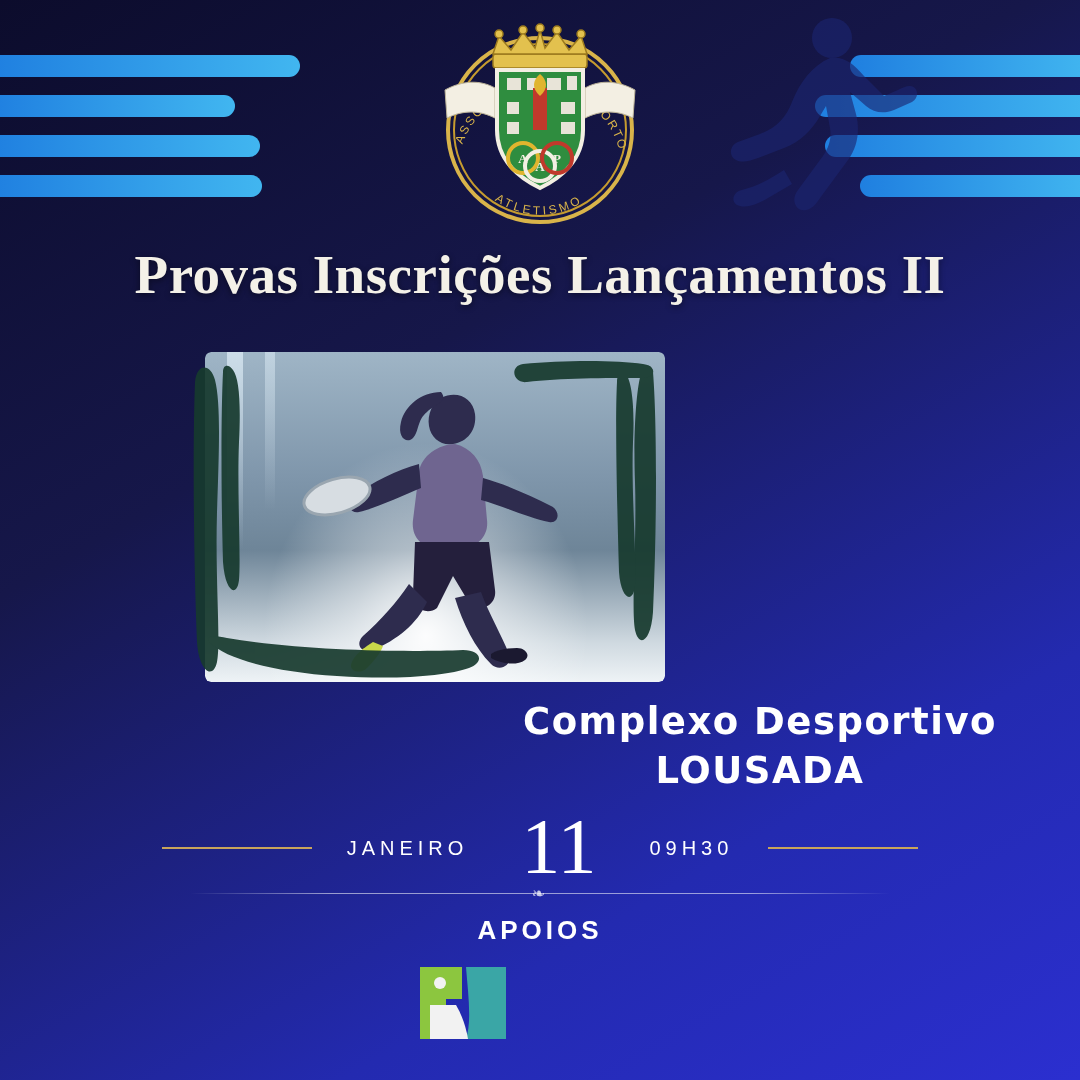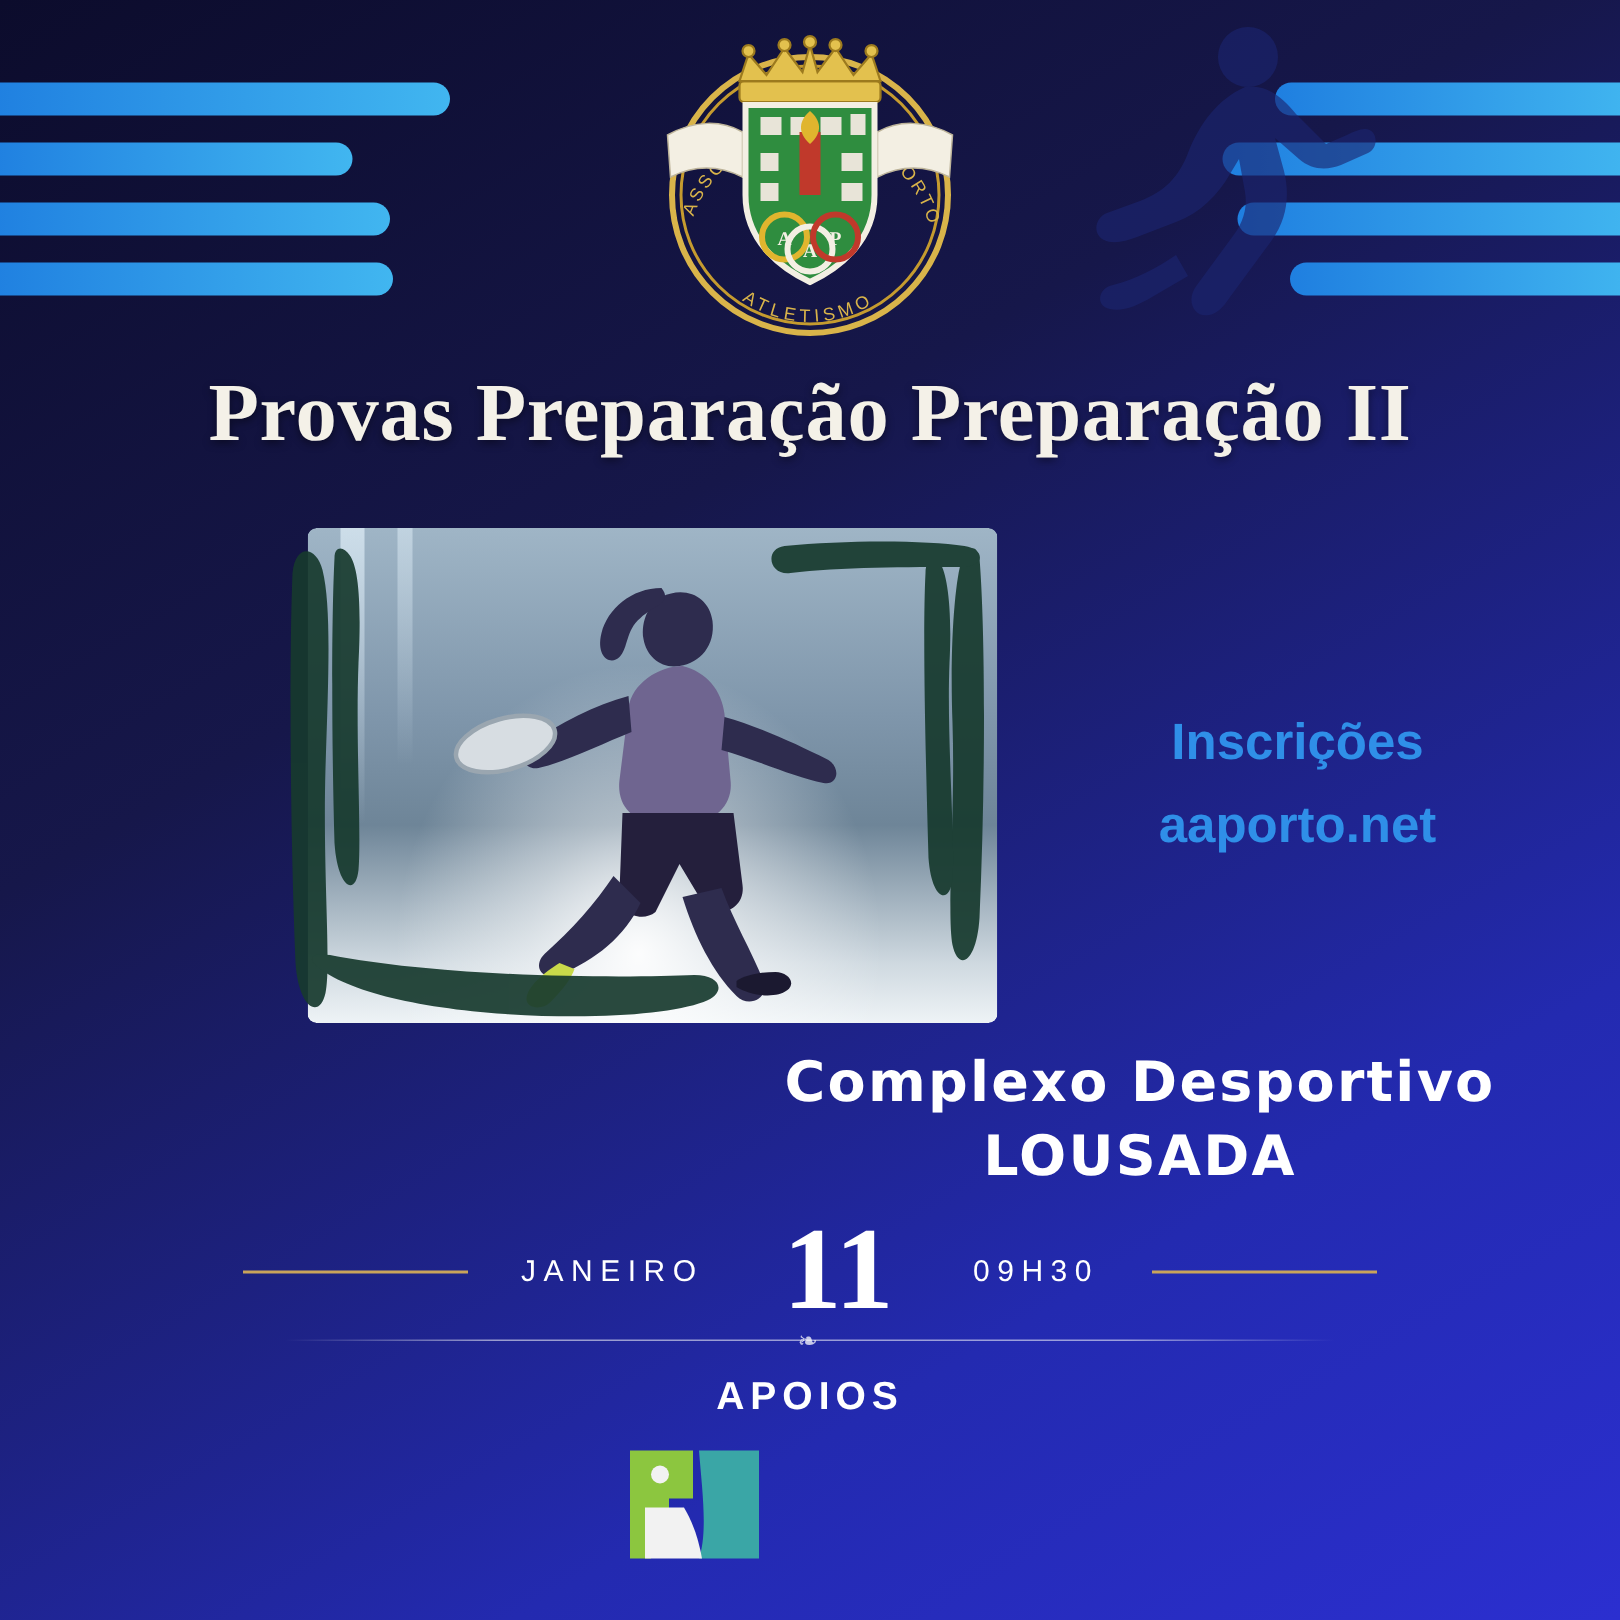--- a/index.html
+++ b/index.html
@@ -165,21 +165,21 @@
     font-size: 20px;
     letter-spacing: 5px;
     font-weight: 500;
     padding: 0 20px;
     white-space: nowrap;
   }
   .ds-day {
     color: #ffffff;
     font-family: "Liberation Serif", serif;
     font-size: 78px;
-    font-weight: 700;
+    font-weight: 400;
     line-height: 1;
     padding: 0 18px;
     position: relative;
     top: -2px;
   }
 
   
   .divider {
     position: absolute;
     top: 893px;
@@ -302,21 +302,21 @@
     <g fill="none" stroke-width="4">
       <circle cx="108" cy="140" r="15" stroke="#e0b52e"></circle>
       <circle cx="125" cy="148" r="15" stroke="#f3efe3"></circle>
       <circle cx="142" cy="140" r="15" stroke="#c0392b"></circle>
     </g>
     <text x="108" y="145" text-anchor="middle" font-size="13" font-weight="bold" fill="#f3efe3" font-family="Liberation Serif, serif">A</text>
     <text x="125" y="153" text-anchor="middle" font-size="13" font-weight="bold" fill="#f3efe3" font-family="Liberation Serif, serif">A</text>
     <text x="142" y="145" text-anchor="middle" font-size="13" font-weight="bold" fill="#f3efe3" font-family="Liberation Serif, serif">P</text>
   </svg>
 
-  <div class="title">Provas Preparação Preparação II</div>
+  <div class="title">Provas Inscrições Lançamentos II</div>
 
   <div class="photo-wrap">
     <div class="photo">
       <div class="beam"></div>
       <div class="beam2"></div>
       <svg class="athlete" viewBox="0 0 460 330">
         <g fill="#2e2c4e">
 
           <path d="M236 46 C252 38 268 46 270 62 C272 78 262 90 248 92 C236 94 226 86 224 74 C222 62 228 50 236 46 Z"></path>
           <path d="M236 40 C216 40 200 54 196 70 C192 86 202 92 208 86 C214 80 212 68 222 60 C230 52 244 50 236 40 Z"></path>
@@ -343,24 +343,20 @@
         <path d="M8 40 C6 90 6 200 10 300 C12 330 26 338 30 320 C34 300 28 240 30 170 C32 110 34 62 28 38 C24 22 10 20 8 40 Z"></path>
         <path d="M36 30 C34 70 34 150 36 220 C38 250 50 256 52 238 C54 214 50 150 52 100 C54 60 52 36 46 28 C42 22 36 22 36 30 Z"></path>
         <path d="M22 300 C40 318 90 330 150 334 C210 338 260 334 282 326 C298 320 294 308 276 308 C230 310 120 310 40 296 C26 293 18 294 22 300 Z"></path>
         <path d="M466 30 C470 80 470 180 466 270 C464 300 452 306 448 288 C444 266 450 200 448 140 C446 86 450 44 454 32 C458 22 464 20 466 30 Z"></path>
         <path d="M430 40 C428 80 430 160 432 230 C434 258 446 262 448 244 C450 220 444 150 446 100 C448 62 444 40 440 34 C436 28 430 30 430 40 Z"></path>
         <path d="M336 22 C376 18 430 18 456 22 C470 24 470 36 454 36 C420 36 372 36 340 40 C326 42 322 24 336 22 Z"></path>
       </g>
     </svg>
   </div>
 
-  <div class="inscricoes">
-    <div>Inscrições</div>
-    <div class="site">aaporto.net</div>
-  </div>
 
   <div class="venue">
     <div>Complexo Desportivo</div>
     <div>LOUSADA</div>
   </div>
 
   <div class="datestrip">
     <div class="ds-rule"></div>
     <div class="ds-month">JANEIRO</div>
     <div class="ds-day">11</div>

